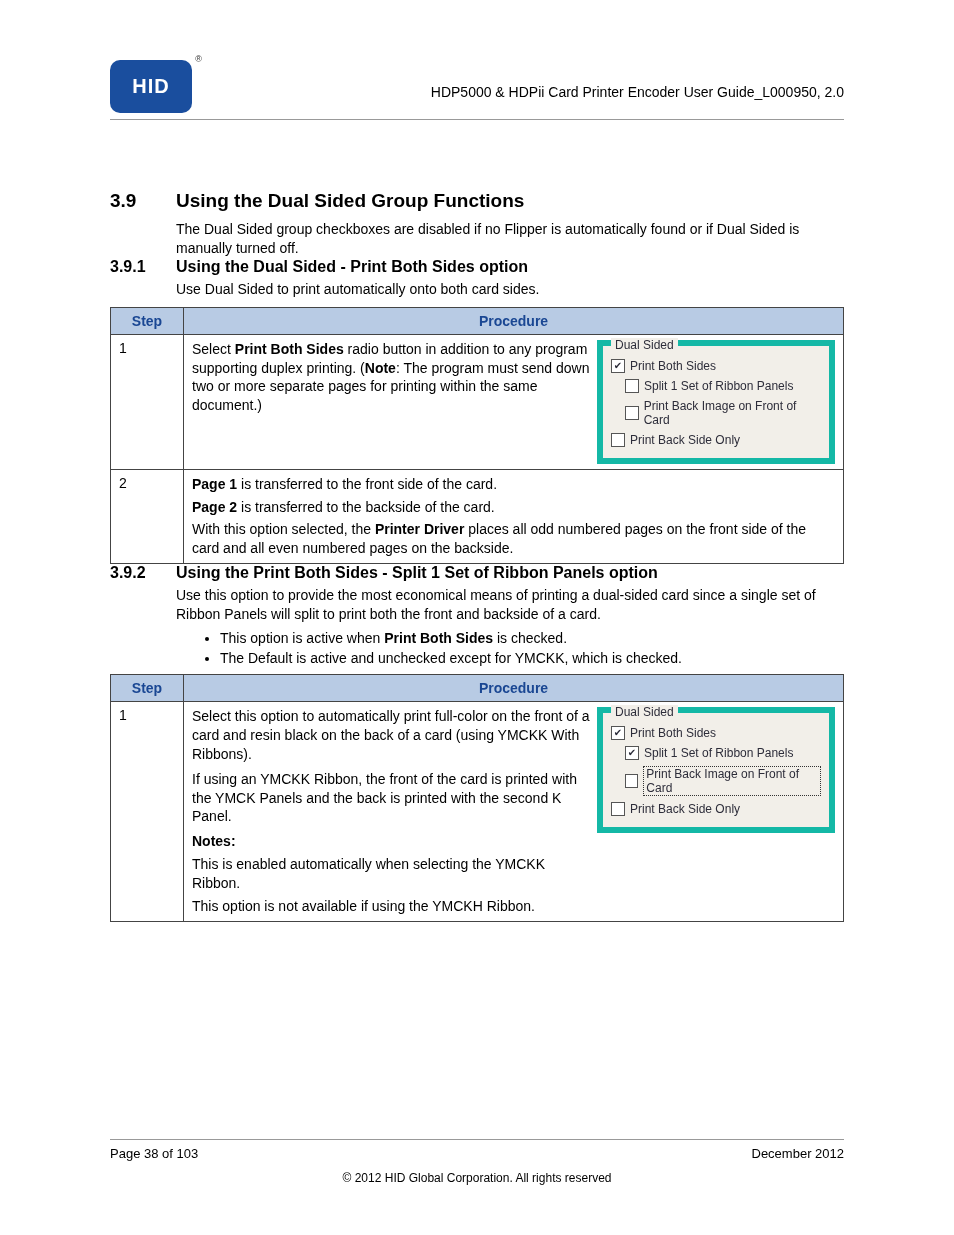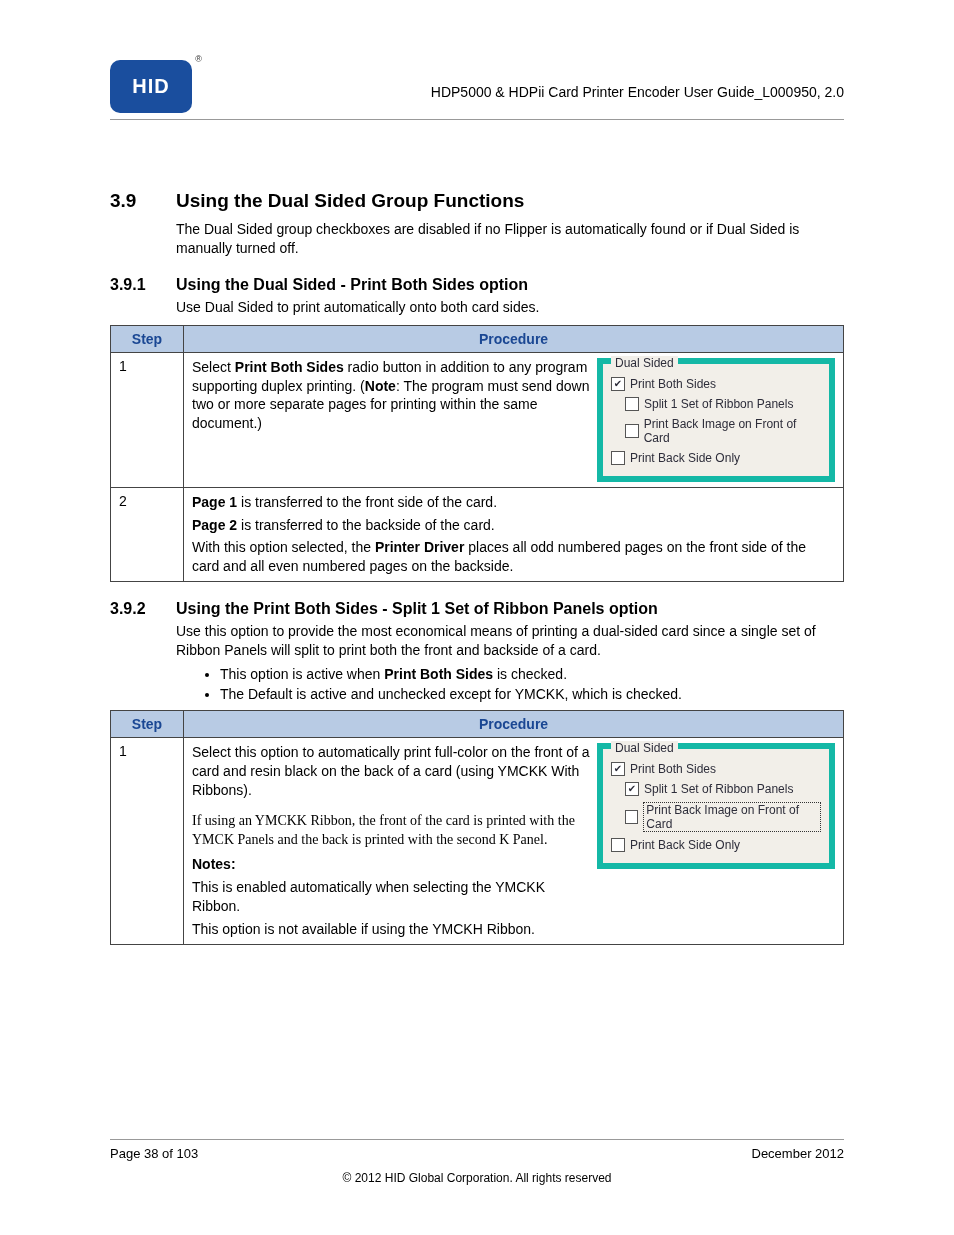--- a/index.html
+++ b/index.html
@@ -49,21 +49,21 @@
     font-size: 14px;
     text-align: right;
     margin-top: 24px;
   }
   .rule {
     border: none;
     border-top: 1px solid #999;
     margin: 6px 0 0 0;
   }
   .h1 { font-size: 19px; font-weight: bold; margin-top: 70px; margin-bottom: 8px; display:flex; }
-  .h2 { font-size: 16px; font-weight: bold; margin-top: 18px; margin-bottom: 4px; display:flex; }
+  .h2 { font-size: 16px; font-weight: bold; margin-bottom: 4px; display:flex; }
   .secnum { width: 66px; flex: 0 0 66px; }
   .indent { margin-left: 66px; }
   .para { font-size: 14px; line-height: 1.35; }
   table.proc {
     border-collapse: collapse;
     width: 100%;
     margin-top: 8px;
     font-size: 14px;
   }
   table.proc th, table.proc td {
@@ -212,21 +212,21 @@
         <tr>
       <th class="stepcol">Step</th>
       <th>Procedure</th>
     </tr>
     <tr>
       <td>1</td>
       <td>
         <div class="cell-flex">
           <div class="cell-text para">
             <div>Select this option to automatically print full-color on the front of a card and resin black on the back of a card (using YMCKK With Ribbons).</div>
-            <div style="margin-top:12px;font-family:Liberation Serif, serif;">If using an YMCKK Ribbon, the front of the card is printed with the YMCK Panels and the back is printed with the second K Panel.</div>
+            <div style="margin-top:6px;">If using an YMCKK Ribbon, the front of the card is printed with the YMCK Panels and the back is printed with the second K Panel.</div>
             <div style="margin-top:6px;"><b>Notes:</b></div>
             <div style="margin-top:4px;">This is enabled automatically when selecting the YMCKK Ribbon.</div>
             <div style="margin-top:4px;">This option is not available if using the YMCKH Ribbon.</div>
           </div>
           <div class="groupbox">
             <span class="legend">Dual Sided</span>
             <div class="cb-row">
               <span class="cb">✔</span>
               <span>Print Both Sides</span>
             </div>

